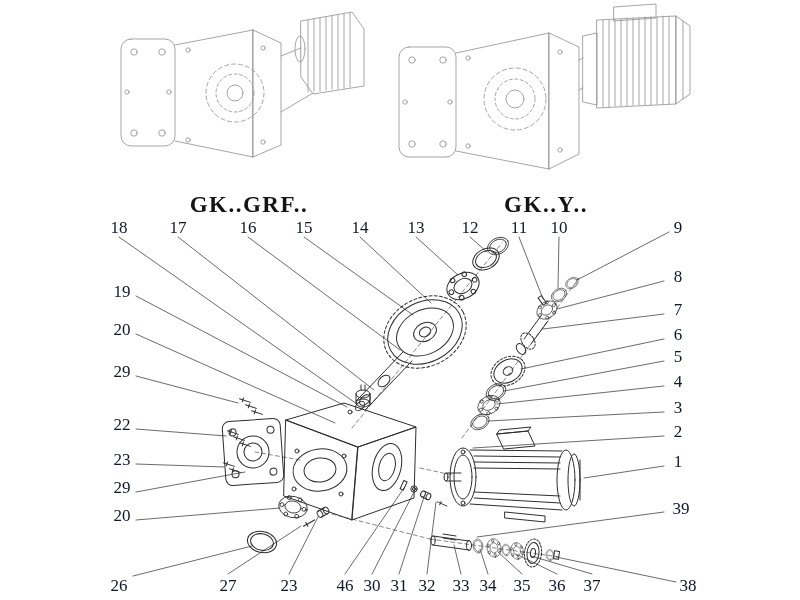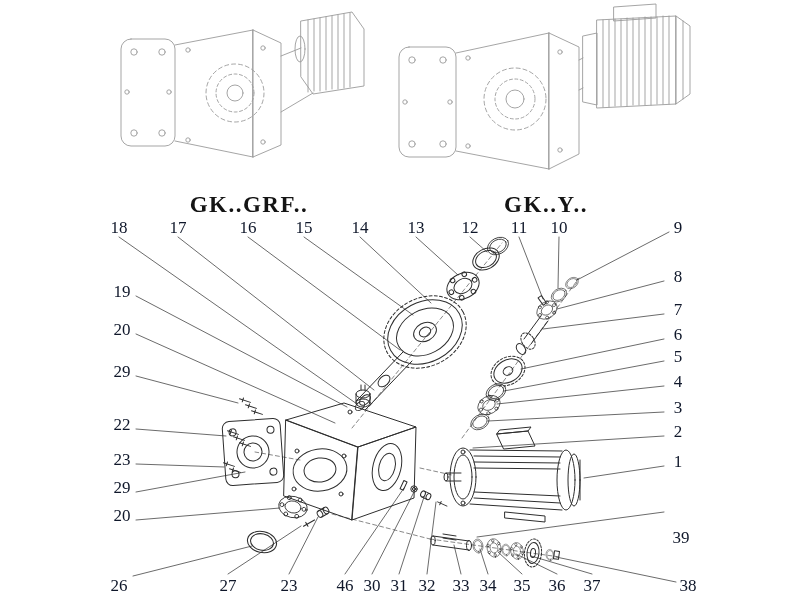--- a/index.html
+++ b/index.html
@@ -351,21 +351,21 @@
 <div class="callout" style="left:559px;top:228px">10</div>
 <div class="callout" style="left:678px;top:228px">9</div>
 <div class="callout" style="left:678px;top:277px">8</div>
 <div class="callout" style="left:678px;top:310px">7</div>
 <div class="callout" style="left:678px;top:335px">6</div>
 <div class="callout" style="left:678px;top:357px">5</div>
 <div class="callout" style="left:678px;top:382px">4</div>
 <div class="callout" style="left:678px;top:408px">3</div>
 <div class="callout" style="left:678px;top:432px">2</div>
 <div class="callout" style="left:678px;top:462px">1</div>
-<div class="callout" style="left:681px;top:538px">39</div>
+<div class="callout" style="left:681px;top:509px">39</div>
 <div class="callout" style="left:688px;top:586px">38</div>
 <div class="callout" style="left:122px;top:292px">19</div>
 <div class="callout" style="left:122px;top:330px">20</div>
 <div class="callout" style="left:122px;top:372px">29</div>
 <div class="callout" style="left:122px;top:425px">22</div>
 <div class="callout" style="left:122px;top:460px">23</div>
 <div class="callout" style="left:122px;top:488px">29</div>
 <div class="callout" style="left:122px;top:516px">20</div>
 <div class="callout" style="left:119px;top:586px">26</div>
 <div class="callout" style="left:228px;top:586px">27</div>

